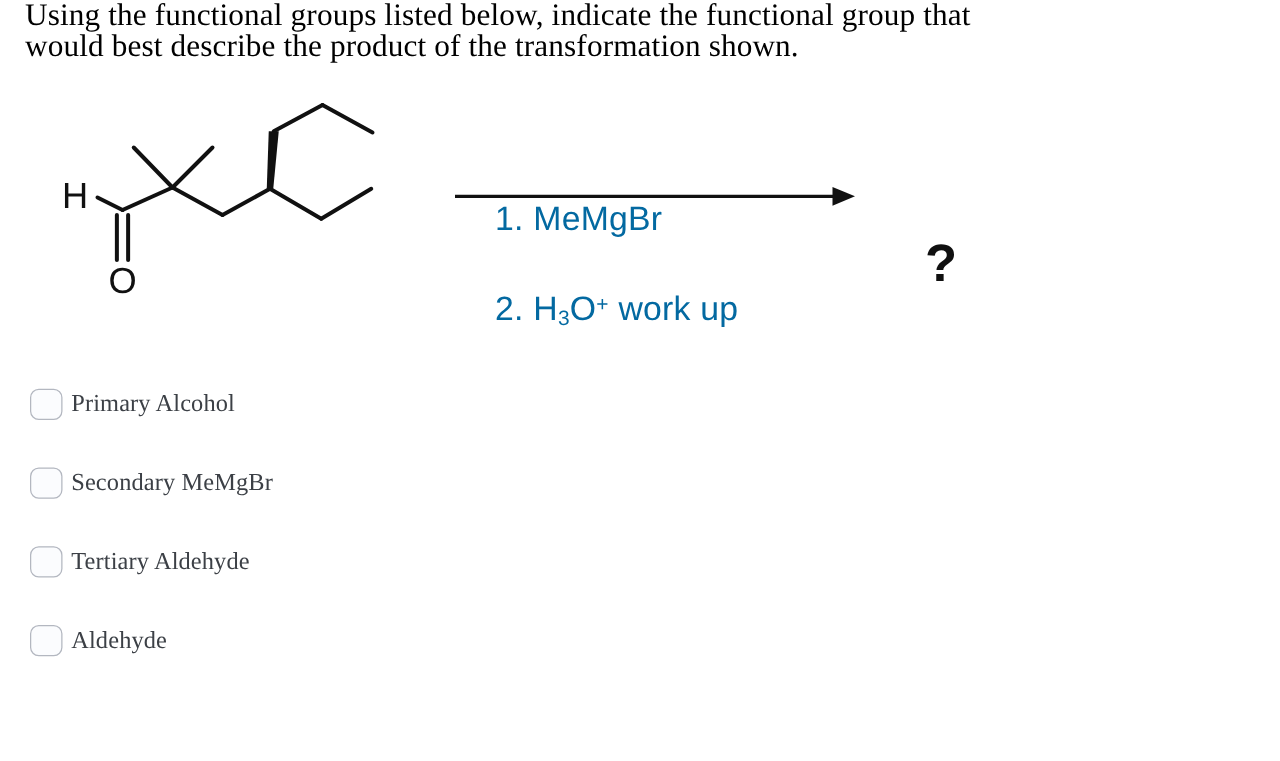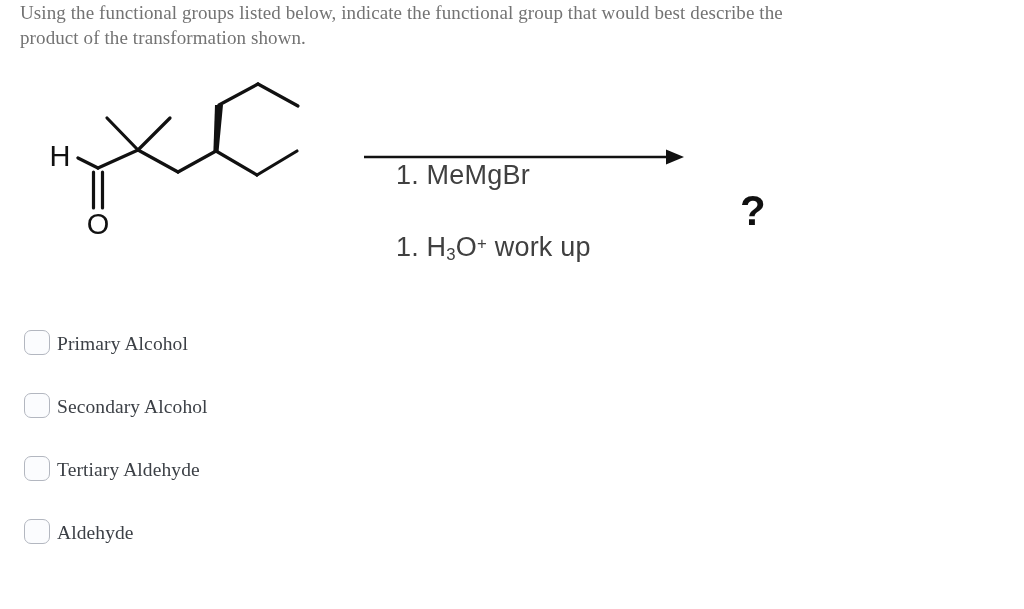--- a/index.html
+++ b/index.html
@@ -17,23 +17,23 @@
     color: #3c4046;
     -webkit-font-smoothing: antialiased;
   }
 
   
   #question-prompt {
     position: absolute;
     left: 20px;
     top: 0px;
     width: 800px;
-    font-size: 19px;
+    font-size: 25px;
     line-height: 25px;
-    color: #737373;
+    color: #000000;
     letter-spacing: 0.1px;
     font-family: Liberation Serif, serif;
   }
 
   
   #reaction-scheme {
     position: absolute;
     left: 0;
     top: 62px;
     width: 1024px;
@@ -47,21 +47,21 @@
   #arrow-svg {
     position: absolute;
     left: 360px;
     top: 80px;
   }
 
   .reagent-line {
     position: absolute;
     font-family: "Liberation Sans", "DejaVu Sans", sans-serif;
     font-size: 27px;
-    color: #404040;
+    color: #0369a1;
     white-space: nowrap;
     letter-spacing: 0.2px;
   }
   #reagent-top {
     left: 396px;
     top: 98px;
   }
   #reagent-bottom {
     left: 396px;
     top: 170px;
@@ -88,21 +88,21 @@
 
   
   #answer-options {
     position: absolute;
     left: 0;
     top: 292px;
     width: 640px;
   }
   .option-row {
     display: flex;
-    align-items: flex-end;
+    align-items: center;
     height: 63px;
     padding-left: 24px;
     box-sizing: border-box;
   }
   .option-checkbox {
     width: 26px;
     height: 25px;
     border: 1.6px solid #b3b7c0;
     border-radius: 7px;
     background: #fbfcfe;
@@ -155,33 +155,33 @@
     <text x="68" y="162" text-anchor="middle" font-family="'Liberation Sans','DejaVu Sans',sans-serif" font-size="29" fill="#111111">O</text>
   </svg>
 
   <svg id="arrow-svg" width="340" height="30" viewBox="0 0 340 30">
     <line x1="4" y1="15" x2="312" y2="15" stroke="#111111" stroke-width="2.6"></line>
     <polygon points="306,7.5 324,15 306,22.5" fill="#111111"></polygon>
   </svg>
 
   <div class="reagent-line" id="reagent-top">1. MeMgBr</div>
 
-  <div class="reagent-line" id="reagent-bottom"><span>1. H</span><sub>3</sub><span>O</span><sup>+</sup><span> work up</span></div>
+  <div class="reagent-line" id="reagent-bottom"><span>2. H</span><sub>3</sub><span>O</span><sup>+</sup><span> work up</span></div>
 
   <div id="product-unknown">?</div>
 </div>
 
 <div id="answer-options">
   <div class="option-row">
     <span class="option-checkbox"></span>
     <span class="option-label">Primary Alcohol</span>
   </div>
   <div class="option-row">
     <span class="option-checkbox"></span>
-    <span class="option-label">Secondary Alcohol</span>
+    <span class="option-label">Secondary MeMgBr</span>
   </div>
   <div class="option-row">
     <span class="option-checkbox"></span>
     <span class="option-label">Tertiary Aldehyde</span>
   </div>
   <div class="option-row">
     <span class="option-checkbox"></span>
     <span class="option-label">Aldehyde</span>
   </div>
 </div>

